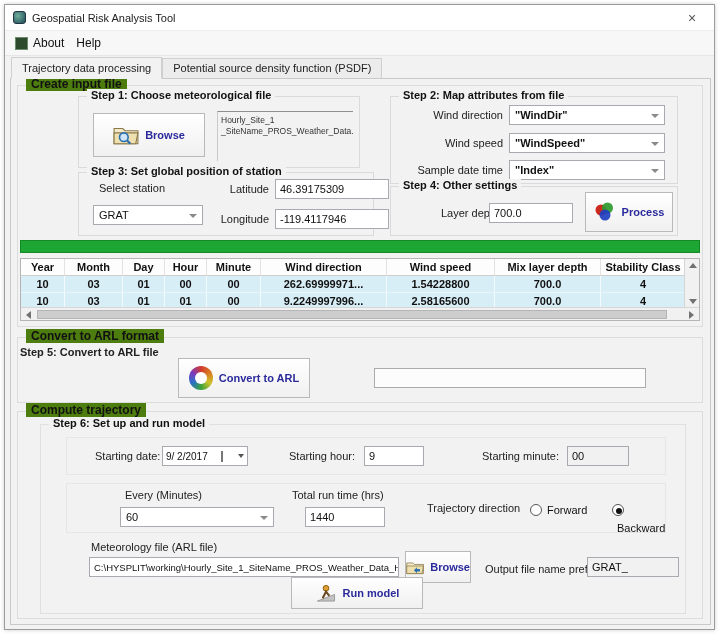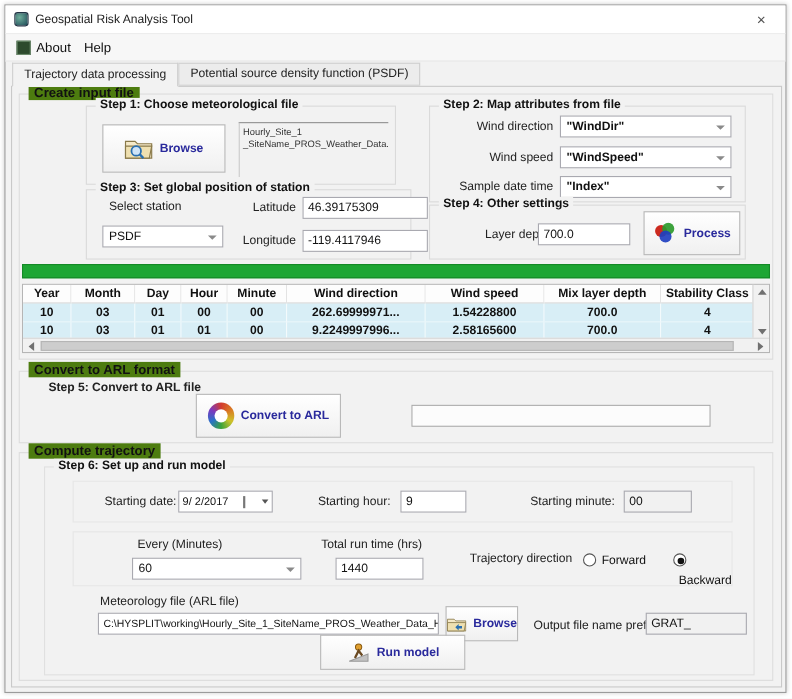--- a/index.html
+++ b/index.html
@@ -12,21 +12,21 @@
   .app-icon { width: 13px; height: 13px; border-radius: 3px; background: radial-gradient(circle at 35% 35%, #6fae9b, #1d4a57); border: 1px solid #234; margin-right: 6px; }
   .title-text { font-size: 11px; color: #222; }
   .close-btn { margin-left: auto; font-size: 14px; color: #555; width: 28px; text-align: center; cursor: default; }
 
   
   .menubar { position: absolute; left: 0; top: 26px; right: 0; height: 25px; background: #f7f7f7; border-bottom: 1px solid #e6e6e6; display: flex; align-items: center; padding-left: 8px; }
   .menu-item { display: flex; align-items: center; gap: 5px; font-size: 12px; color: #111; padding: 2px 10px 2px 2px; }
   .about-ic { width: 13px; height: 13px; background: #2d4a2d; border: 1px solid #6c8a6c; }
 
   
-  .tabstrip { position: absolute; left: 6px; top: 52px; height: 22px; display: flex; align-items: flex-start; }
+  .tabstrip { position: absolute; left: 6px; top: 52px; height: 22px; display: flex; align-items: center; }
   .tab { font-size: 11px; padding: 3px 10px 4px 10px; border: 1px solid #cfcfcf; background: #ececec; color: #222; white-space: nowrap; }
   .tab.active { background: #f2f2f2; border-bottom: 1px solid #f2f2f2; position: relative; z-index: 2; padding-top: 4px; }
   .panel { position: absolute; left: 5px; top: 73px; width: 701px; height: 547px; border: 1px solid #c9c9c9; background: #f2f2f2; }
 
   
   .group { position: absolute; border: 1px solid #dcdcdc; }
   .group-legend { position: absolute; top: -9px; left: 8px; background: #4d7c0f; padding: 0 5px; font-size: 12px; font-weight: bold; white-space: nowrap; }
   .stepbox { position: absolute; border: 1px solid #dadada; }
   .steptitle { position: absolute; top: -8px; left: 8px; background: #f2f2f2; padding: 0 4px; font-size: 11px; font-weight: bold; white-space: nowrap; }
   .lbl { position: absolute; font-size: 11px; color: #222; white-space: nowrap; }
@@ -133,21 +133,21 @@
         <div class="combo bold" style="left:118px; top:63px; width:156px;">
           <span>"Index"</span>
           <span class="combo-arrow"></span>
         </div>
       </div>
 
       <div class="stepbox" style="left:60px; top:86px; width:296px; height:64px;">
         <div class="steptitle">Step 3: Set global position of station</div>
         <div class="lbl" style="left:20px; top:9px;">Select station</div>
         <div class="combo" style="left:14px; top:32px; width:110px;">
-          <span>PSDF</span>
+          <span>GRAT</span>
           <span class="combo-arrow"></span>
         </div>
         <div class="lbl r" style="left:128px; top:10px; width:62px;">Latitude</div>
         <div class="tbox" style="left:196px; top:6px; width:114px;">46.39175309</div>
         <div class="lbl r" style="left:128px; top:40px; width:62px;">Longitude</div>
         <div class="tbox" style="left:196px; top:36px; width:114px;">-119.4117946</div>
       </div>
 
       <div class="stepbox" style="left:372px; top:100px; width:288px; height:50px;">
         <div class="steptitle">Step 4: Other settings</div>
@@ -216,21 +216,21 @@
           <div class="sb-btn" style="right:0; top:0;">
                 <span class="tri-rt"></span>
               </div>
           <div class="hthumb" style="width:630px;"></div>
         </div>
       </div>
     </div>
 
     <div class="group" style="left:6px; top:258px; width:686px; height:66px;">
       <div class="group-legend">Convert to ARL format</div>
-      <div class="lbl" style="left:26px; top:8px; font-weight:bold;">Step 5: Convert to ARL file</div>
+      <div class="lbl" style="left:2px; top:8px; font-weight:bold;">Step 5: Convert to ARL file</div>
       <div class="btn" style="left:160px; top:20px; width:132px; height:40px;">
         <span class="arl-ring">
           <span class="arl-ring-center"></span>
         </span>
         <span>Convert to ARL</span>
       </div>
       <div class="progress-empty" style="left:356px; top:30px; width:272px; height:20px;"></div>
     </div>
 
     <div class="group" style="left:6px; top:332px; width:686px; height:208px;">

